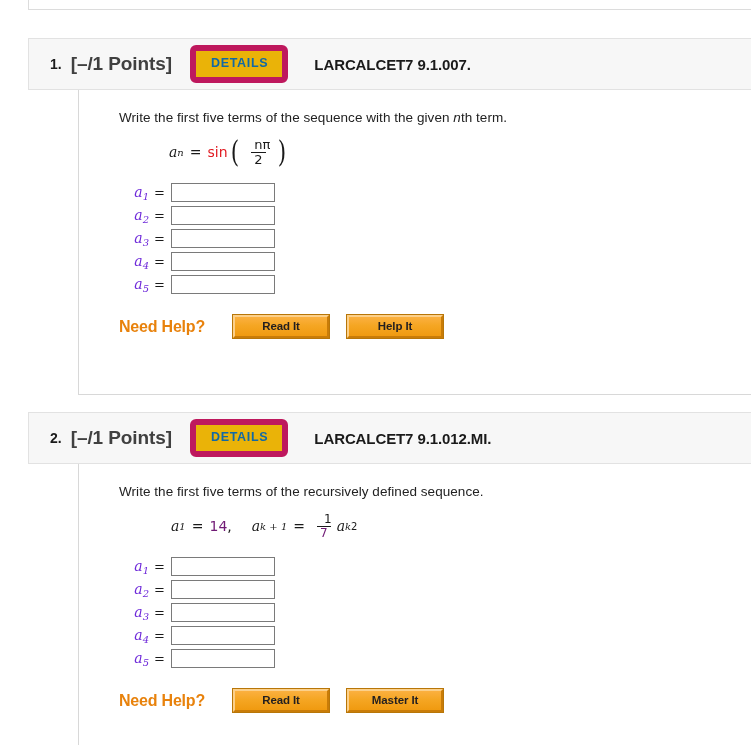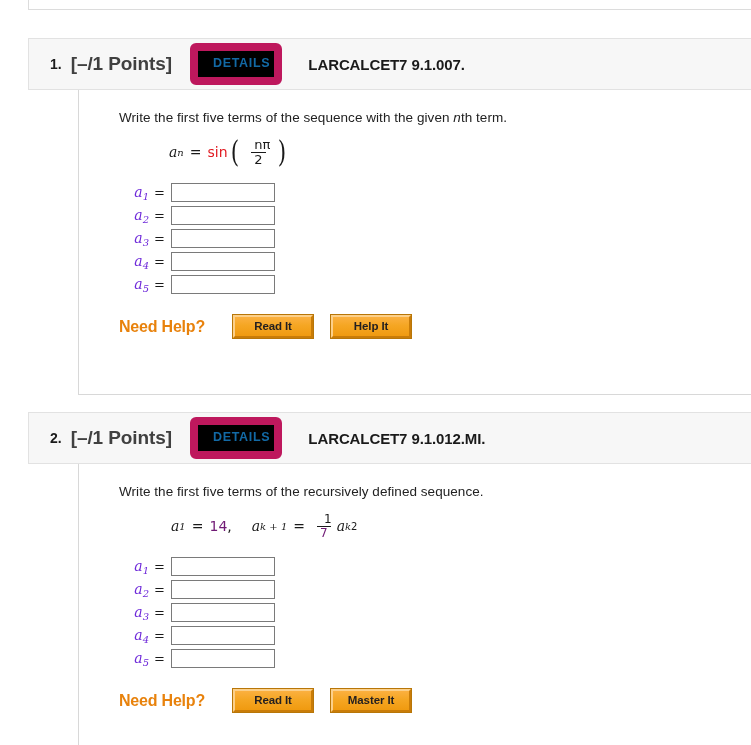--- a/index.html
+++ b/index.html
@@ -56,28 +56,28 @@
     margin-right: 9px;
   }
   .prob-points {
     font-weight: bold;
     font-size: 19px;
     color: #404040;
     margin-right: 18px;
     letter-spacing: -0.1px;
   }
   .details-btn {
-    border: 8px solid #be185d;
+    border: 6px solid #be185d;
     border-radius: 6px;
-    background: #000000;
+    background: #eab308;
     color: #1269a5;
     font-size: 12.5px;
     font-weight: bold;
     letter-spacing: 0.7px;
-    padding: 6px 4px 6px 15px;
+    padding: 6px 14px 6px 15px;
     cursor: pointer;
     font-family: "Liberation Sans", sans-serif;
     line-height: 1.1;
   }
   .prob-code {
     font-weight: bold;
     font-size: 15px;
     color: #1a1a1a;
     margin-left: 26px;
     letter-spacing: -0.1px;
@@ -214,21 +214,21 @@
     border-top: 2px solid #fcd08a;
     border-left: 2px solid #fcd08a;
     border-bottom: 2px solid #c97c08;
     border-right: 2px solid #c97c08;
     outline: 1px solid #b87608;
     color: #231f20;
     font-weight: bold;
     font-size: 11.5px;
     font-family: "Liberation Sans", sans-serif;
     padding: 3px 0 4px 0;
-    width: 80px;
+    width: 96px;
     text-align: center;
     margin-right: 18px;
     cursor: pointer;
     letter-spacing: -0.1px;
   }
 </style>
 </head>
 <body>
 
 <div class="top-cut">

